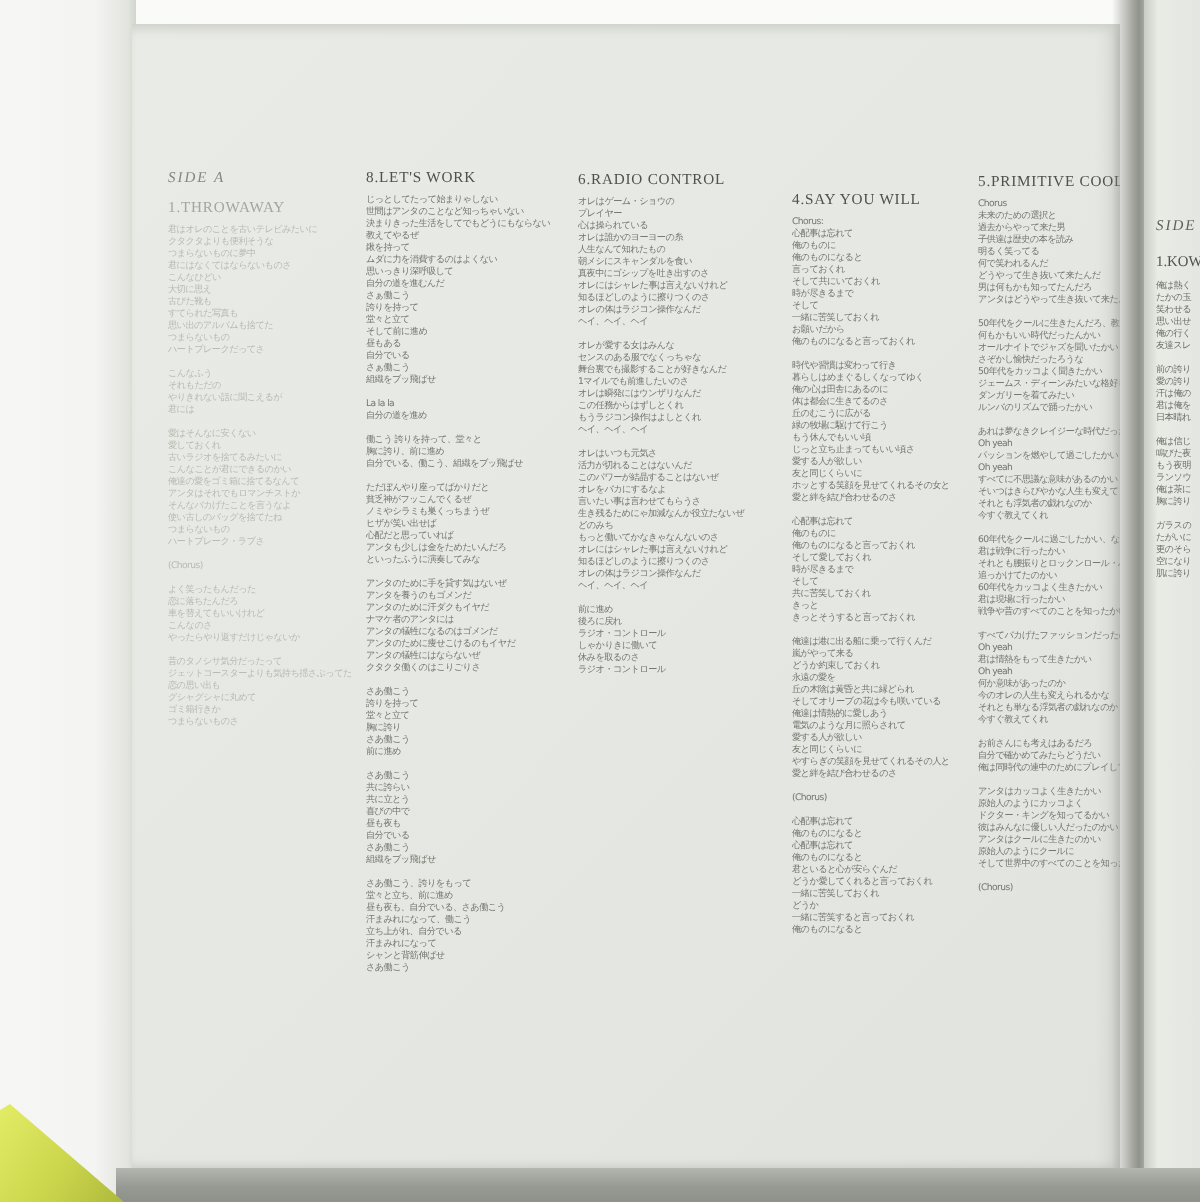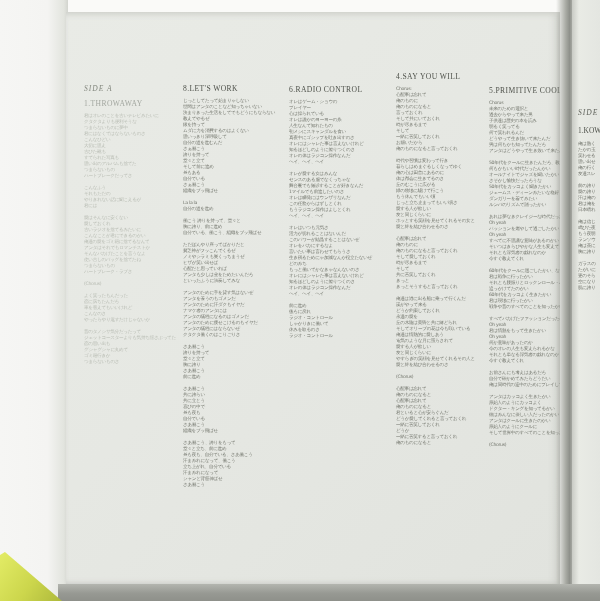--- a/index.html
+++ b/index.html
@@ -219,21 +219,21 @@
           <div class="line gap"></div>
           <div class="line">前に進め</div>
           <div class="line">後ろに戻れ</div>
           <div class="line">ラジオ・コントロール</div>
           <div class="line">しゃかりきに働いて</div>
           <div class="line">休みを取るのさ</div>
           <div class="line">ラジオ・コントロール</div>
         </div>
     </div>
 
-    <div class="col" style="left:330px;top:60px;width:92px;">
+    <div class="col" style="left:330px;top:83px;width:92px;">
       <div class="song-title">4.SAY YOU WILL</div>
       <div class="lines">
           <div class="line">Chorus:</div>
           <div class="line">心配事は忘れて</div>
           <div class="line">俺のものに</div>
           <div class="line">俺のものになると</div>
           <div class="line">言っておくれ</div>
           <div class="line">そして共にいておくれ</div>
           <div class="line">時が尽きるまで</div>
           <div class="line">そして</div>

